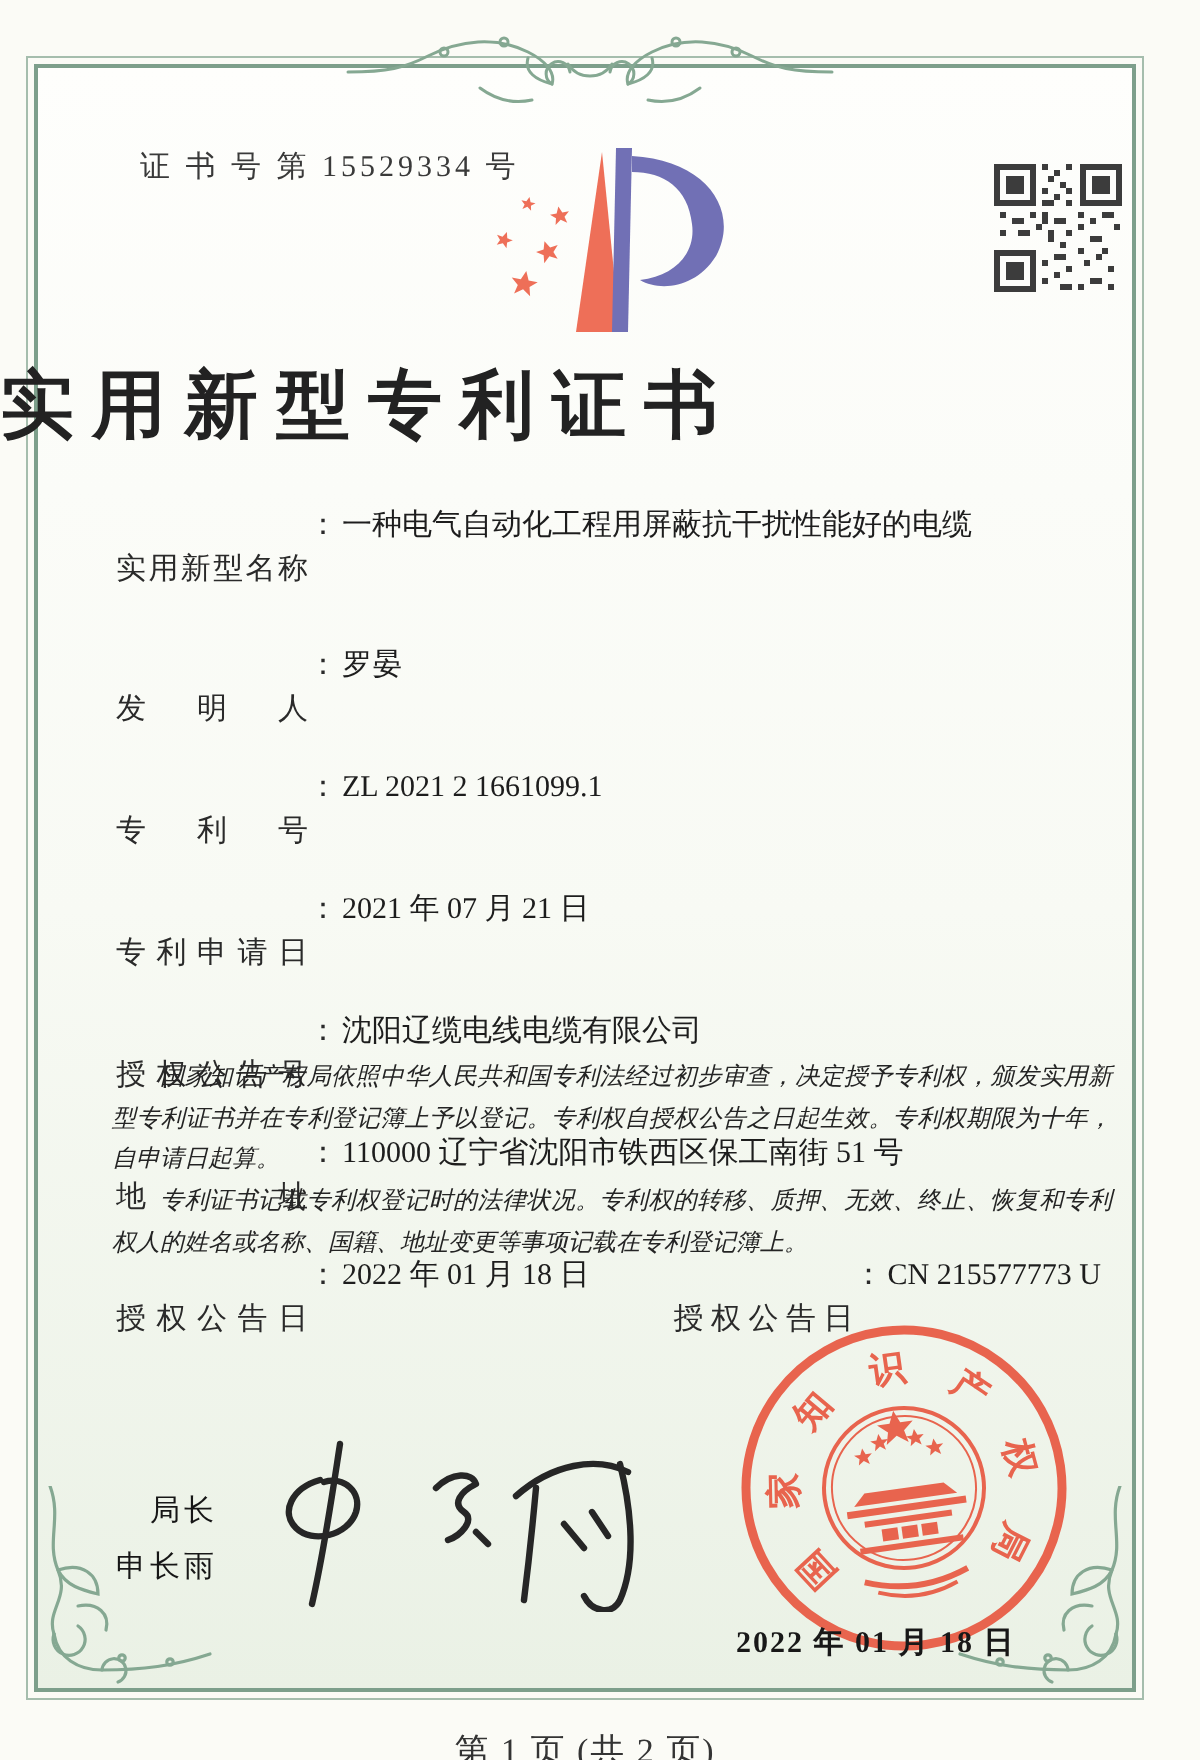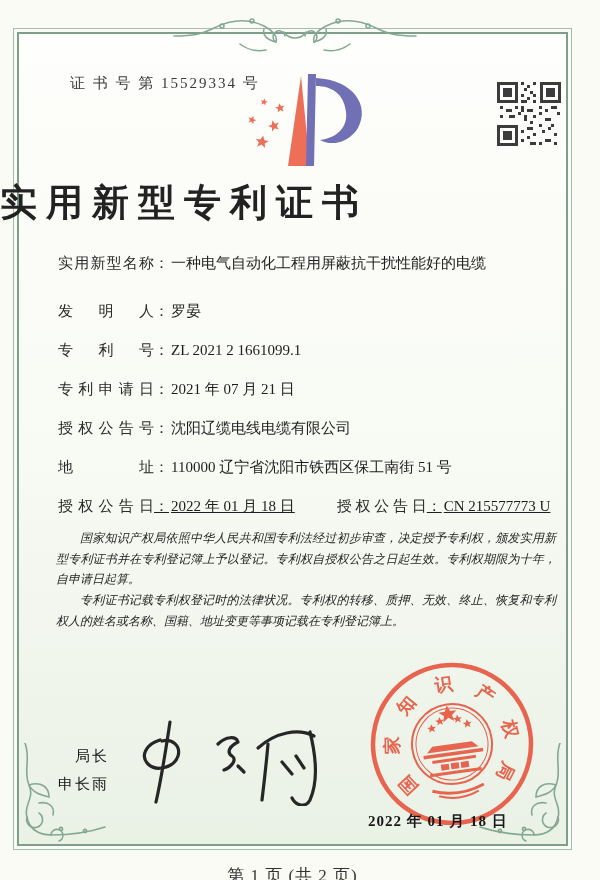--- a/index.html
+++ b/index.html
@@ -37,27 +37,27 @@
     position:absolute;left:0;right:15px;top:178px;margin:0;
     text-align:left;font-size:37px;font-weight:600;
     letter-spacing:9px;color:#222;
   }
 
   .fields{position:absolute;left:58px;top:252px;right:40px;font-size:15px;}
   .frow{margin-bottom:17px;line-height:22px;white-space:nowrap;}
   .frow.gap-lg{margin-bottom:26px;}
   .flabel{
     display:inline-block;width:96px;vertical-align:top;
-    text-align:justify;text-align-last:justify;color:#2a2a2a;
+    text-align:justify;text-align-last:justify;color:#2a2a2a;margin-top:22px;
   }
   .flabel.narrow{width:90px;}
   .fcolon{color:#2a2a2a;}
   .fvalue{color:#1d1d1d;margin-left:2px;}
   .frow.double{display:flex;}
-  .frow.double .pair{flex:0 0 auto;text-decoration:underline;}
+  .frow.double .pair{flex:0 0 auto;}
   .frow.double .pair + .pair{margin-left:42px;}
 
   .body-text{
     position:absolute;left:56px;right:44px;top:528px;
     font-size:12px;line-height:1.72;font-style:italic;color:#242424;
     text-align:justify;
   }
   .body-text p{margin:0;text-indent:2em;}
 
   .signoff{

